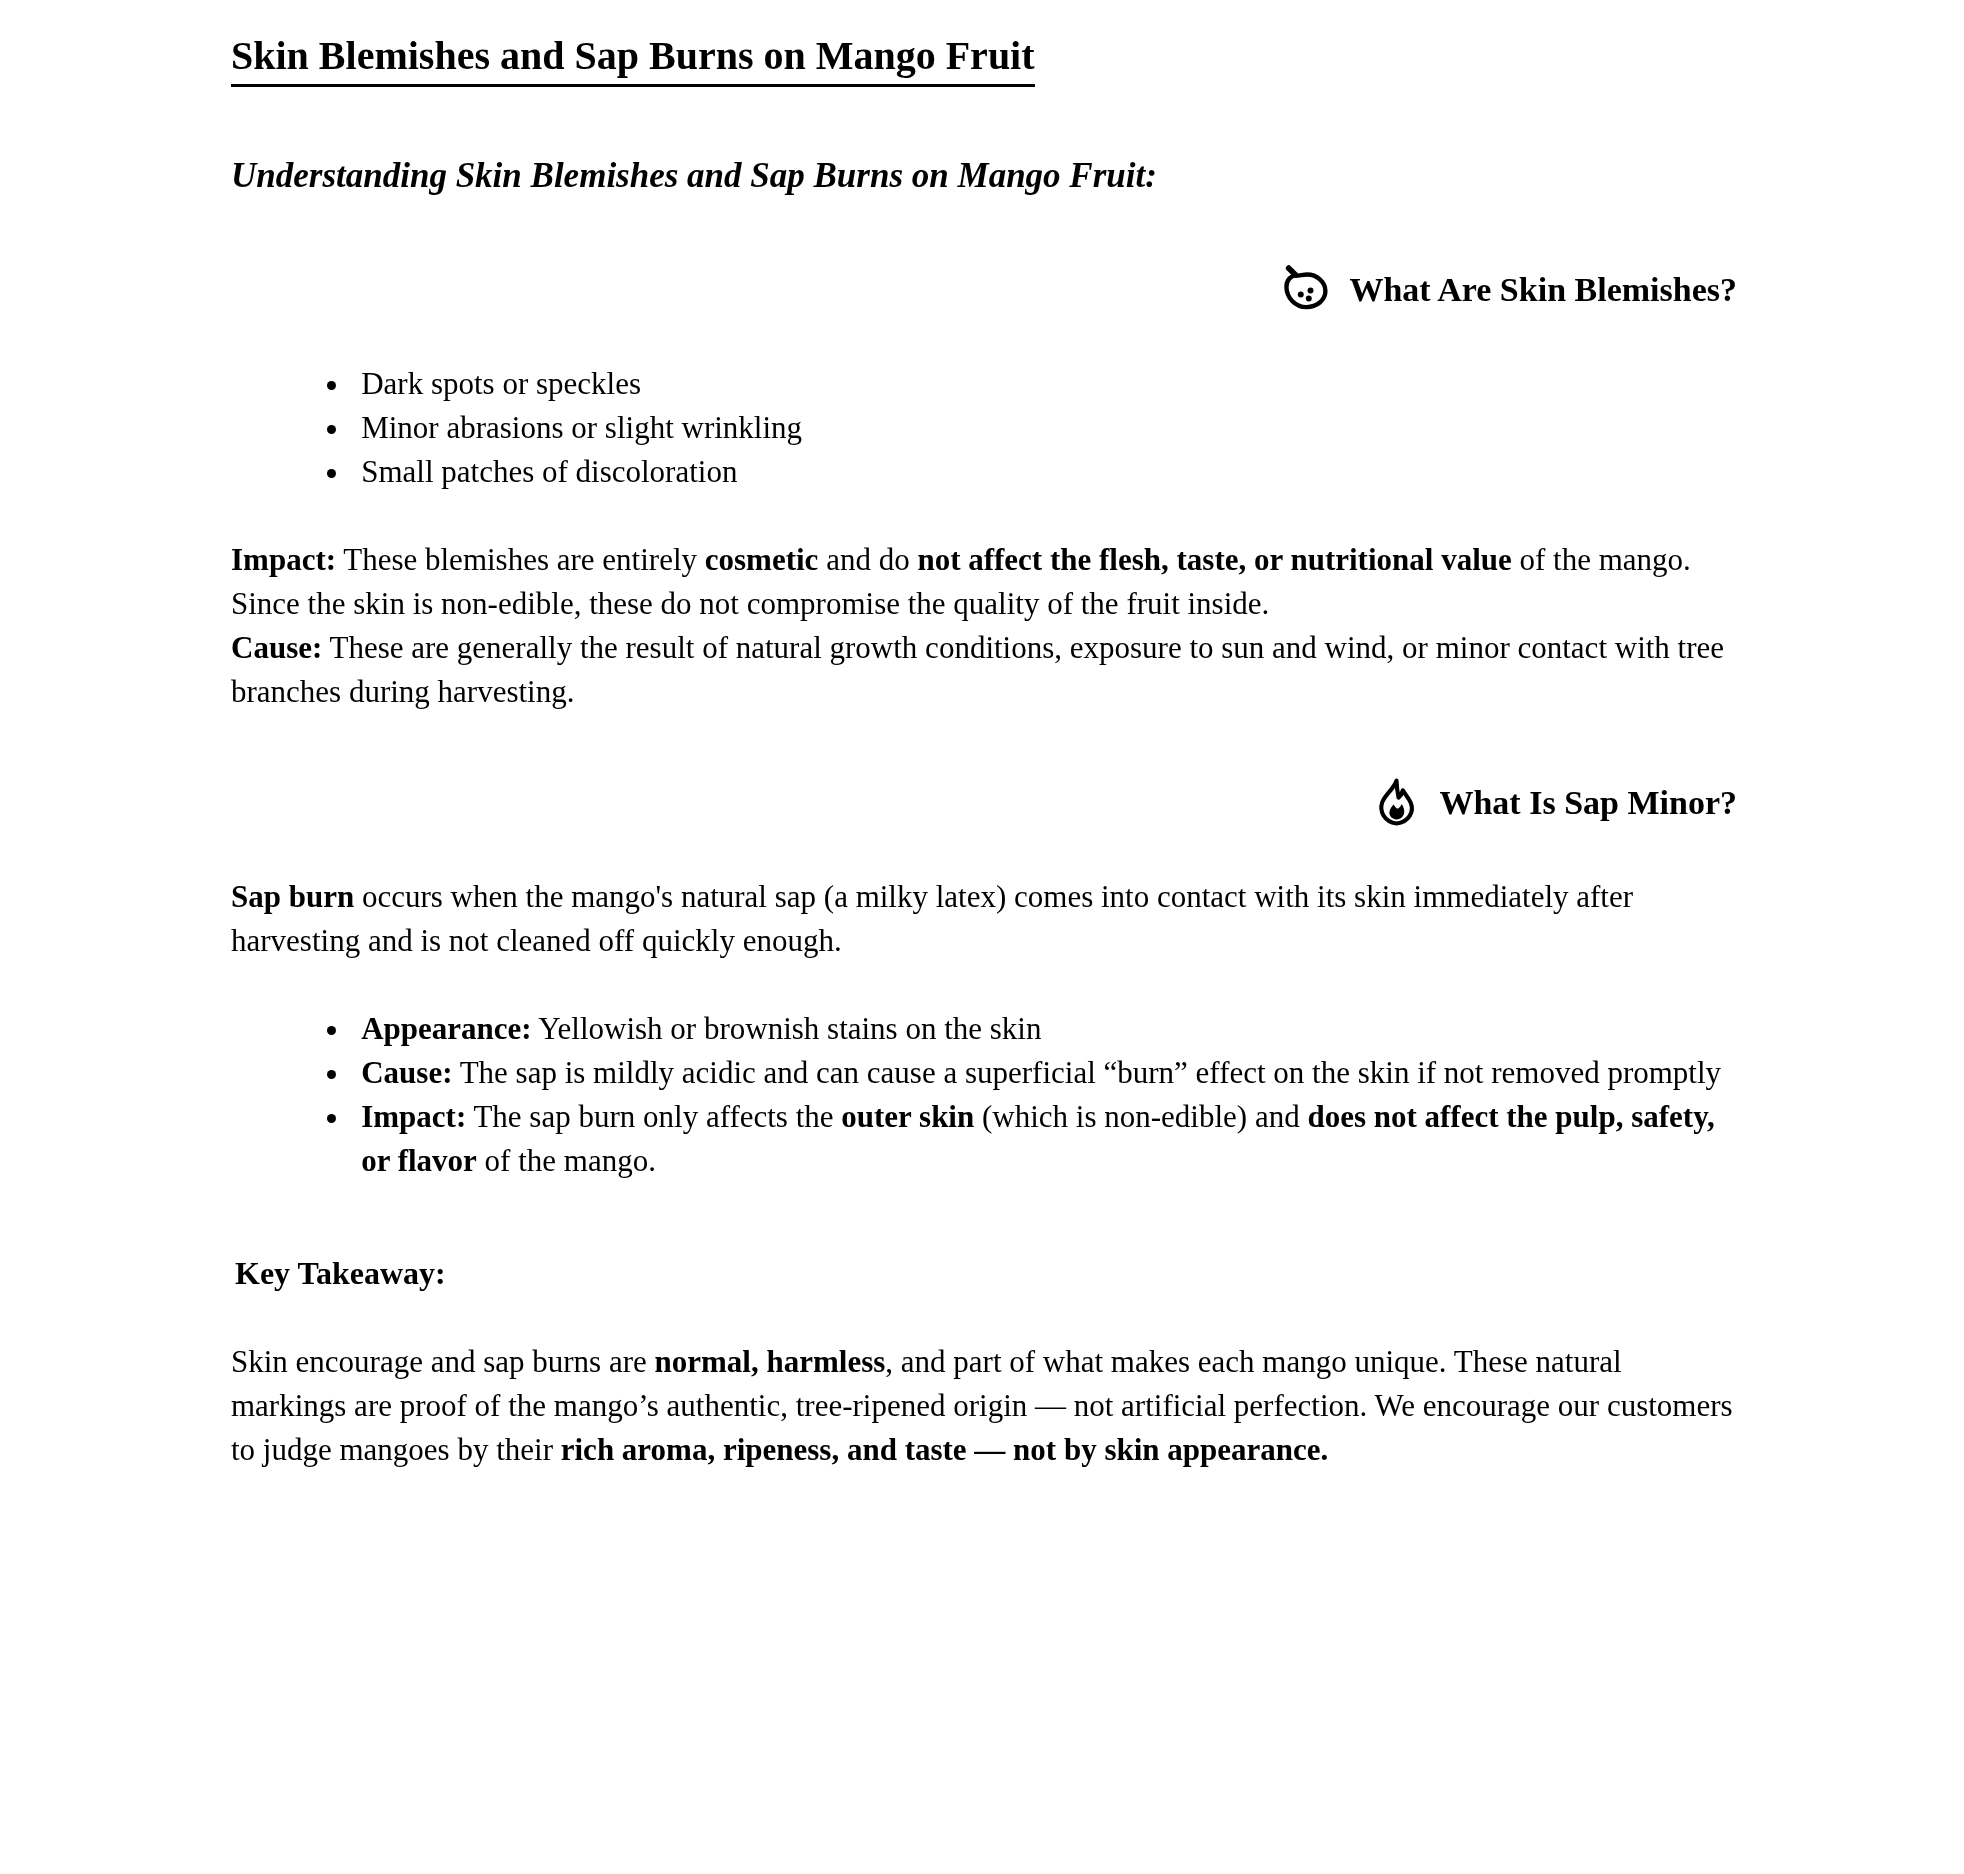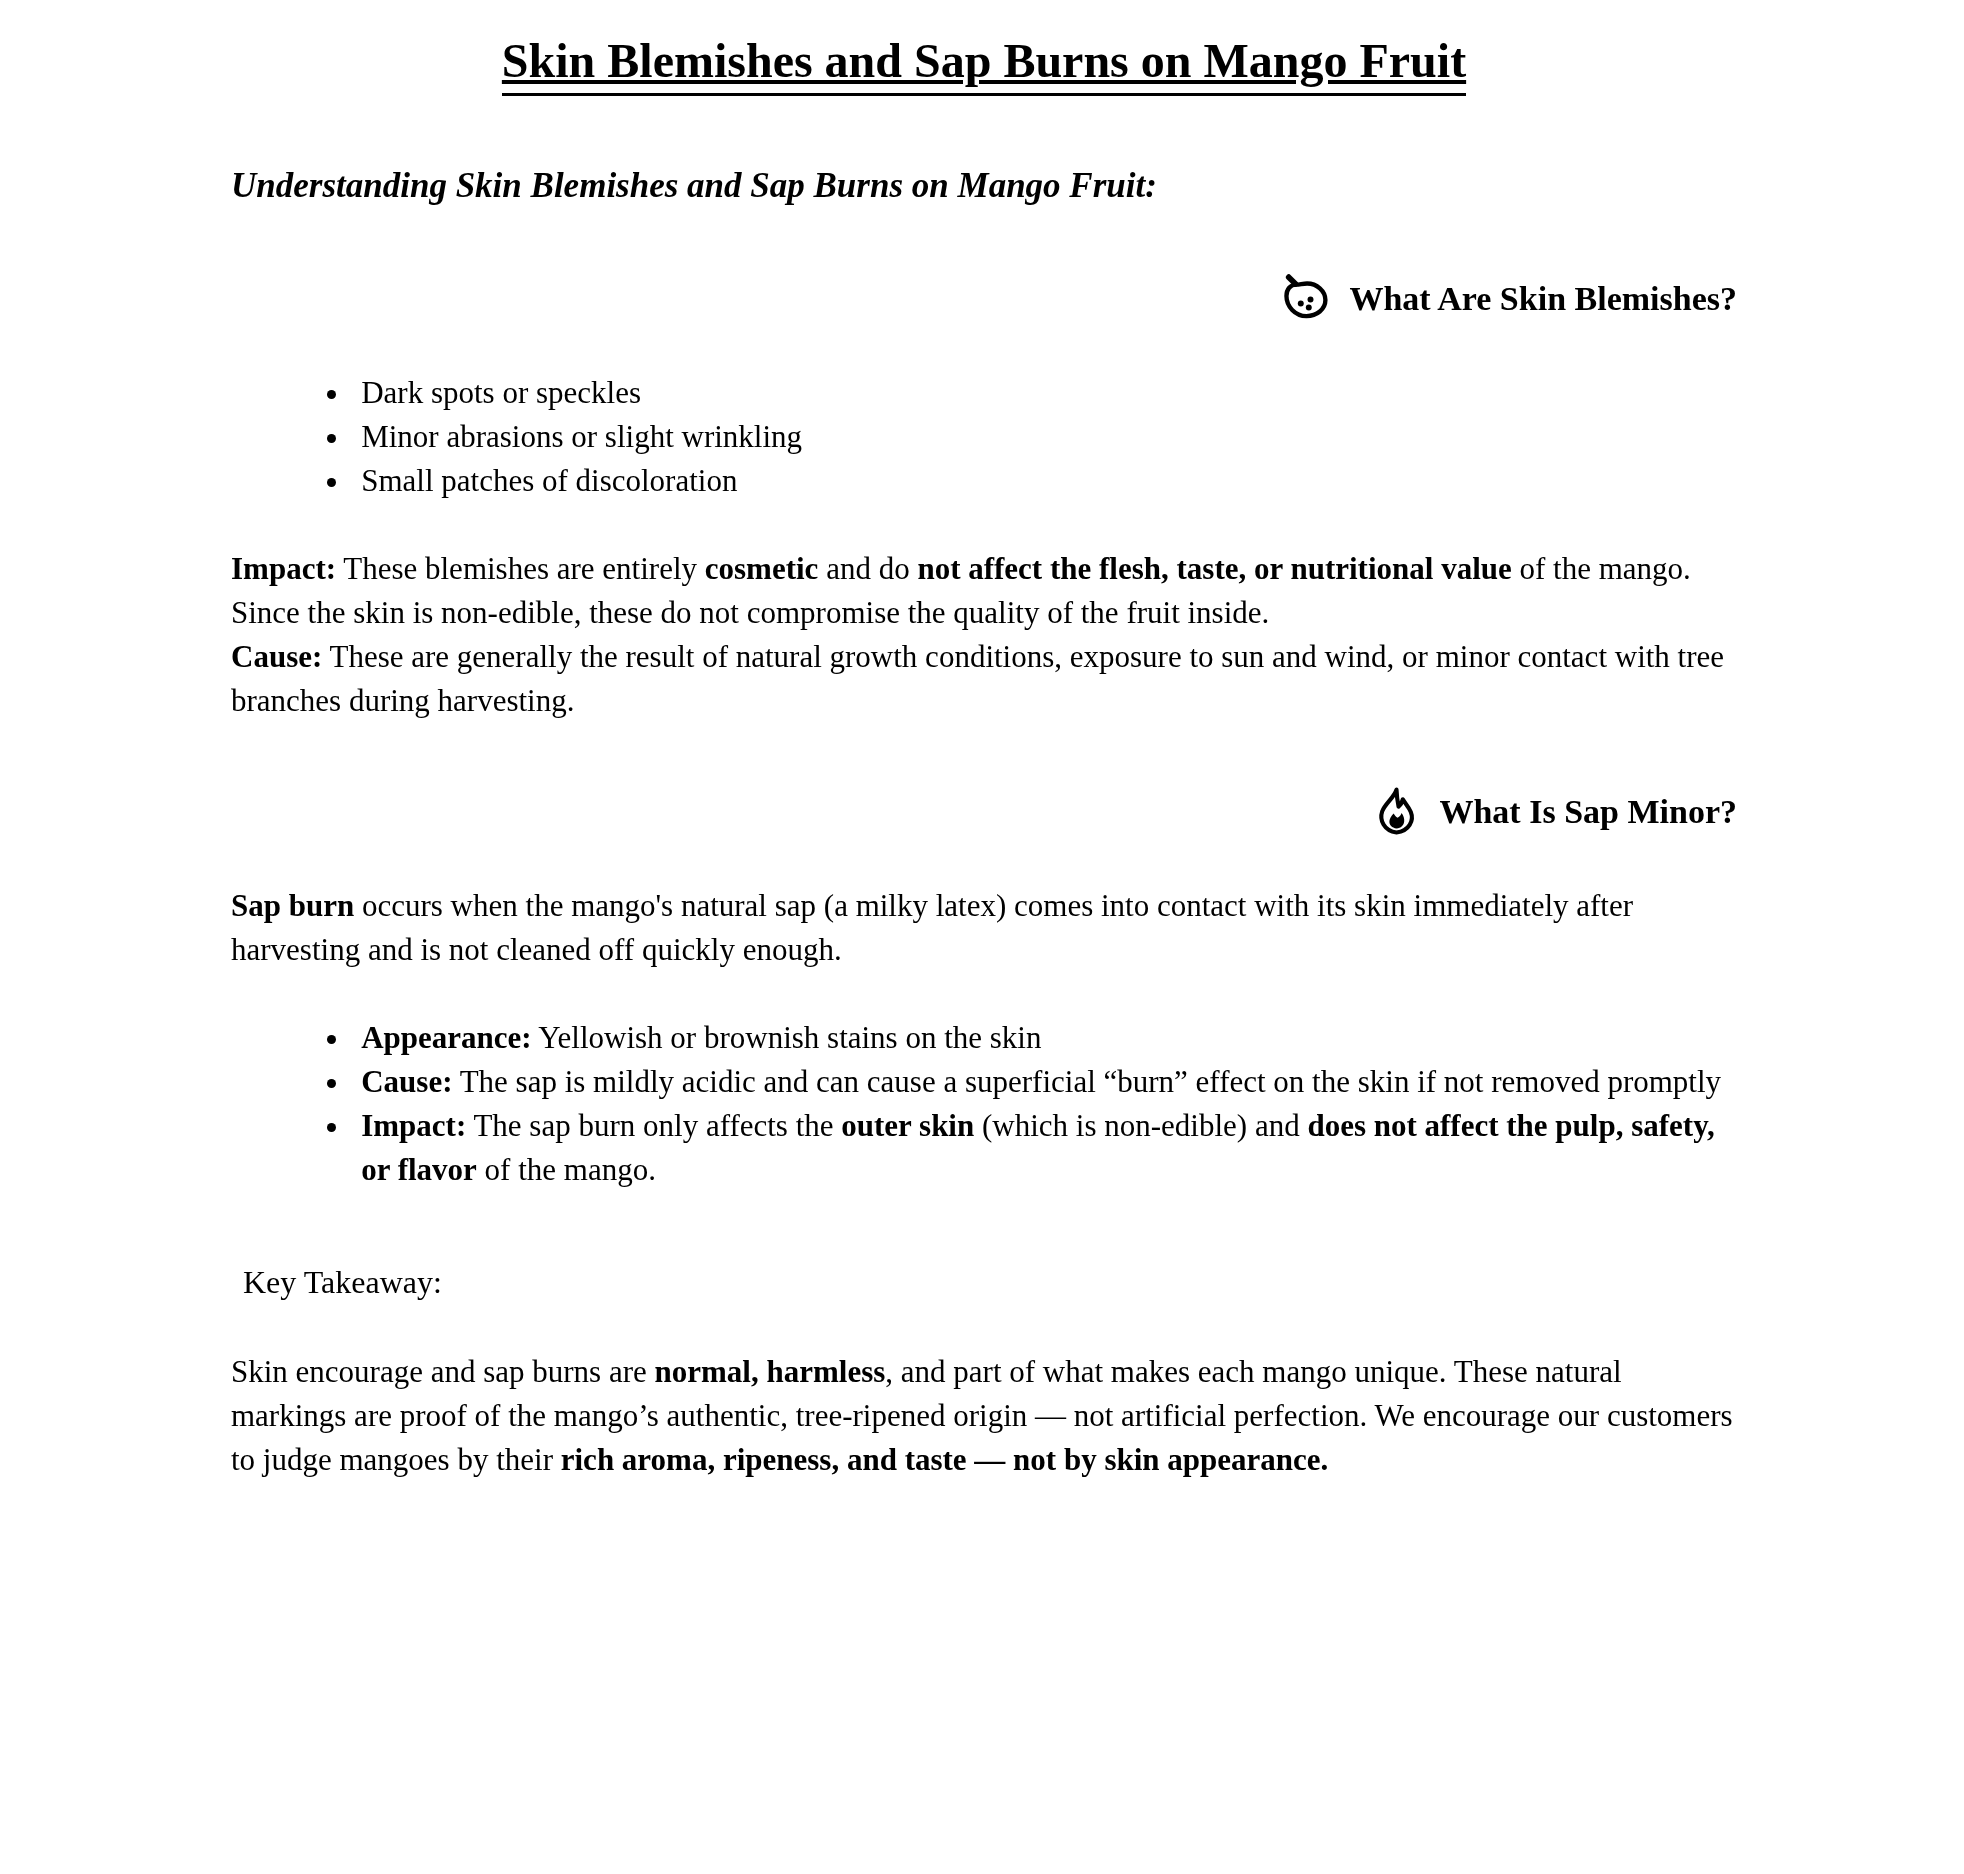--- a/index.html
+++ b/index.html
@@ -18,25 +18,24 @@
   }
   .page {
     box-sizing: border-box;
     width: 1964px;
     height: 1875px;
     padding: 32px 227px 46px 231px;
   }
   b, .bold { font-weight: bold; }
   h1 {
     margin: 0;
-    text-align: center;
-    font-size: 48px;
+    text-align: left;
+    font-size: 40px;
     font-weight: bold;
     line-height: 1.2;
-    text-decoration: underline;
   }
   .title-underline {
     border-bottom: 3.9px solid #000;
     padding-bottom: 6.2px;
   }
   .subtitle {
     margin: 71px 0 0 0;
     font-size: 35px;
     font-weight: bold;
     font-style: italic;
@@ -61,23 +60,23 @@
   ul.doc-list {
     margin: 44px 0 0 0;
     padding-left: 121px;
     list-style: disc outside;
   }
   ul.doc-list li {
     margin: 0;
     padding-left: 9.2px;
   }
   .takeaway-heading {
-    margin: 68px 0 0 12px;
+    margin: 68px 0 0 4px;
     font-size: 32px;
-    font-weight: normal;
+    font-weight: bold;
   }
 </style>
 </head>
 <body>
 
 <div class="page">
 
   <h1><span class="title-underline">Skin Blemishes and Sap Burns on Mango Fruit</span></h1>
 
   <p class="subtitle">Understanding Skin Blemishes and Sap Burns on Mango Fruit:</p>

